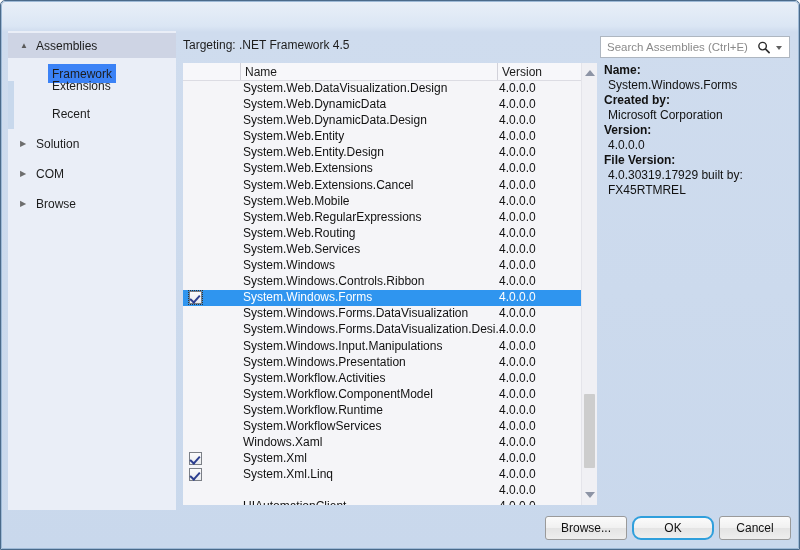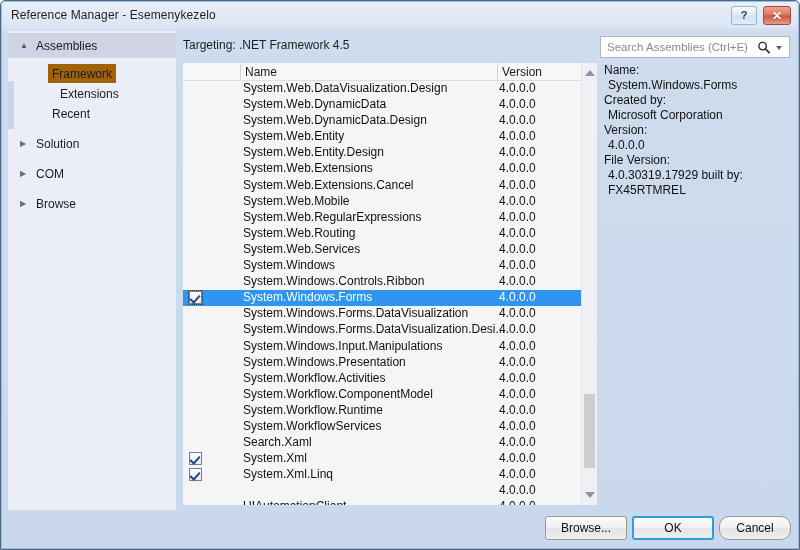--- a/index.html
+++ b/index.html
@@ -139,21 +139,21 @@
     left: 40px;
     height: 19px;
     display: flex;
     align-items: center;
     font-size: 12px;
     color: #1c1c1c;
     padding: 0 4px;
     box-sizing: border-box;
   }
   .nav-child.active {
-    background: #a16207;
+    background: #3b82f6;
   }
 
   
   .main {
     position: absolute;
     left: 172px;
     top: 0;
     width: 618px;
     height: 479px;
   }
@@ -349,21 +349,21 @@
   .details {
     position: absolute;
     left: 426px;
     top: 32px;
     width: 186px;
     height: 442px;
     font-size: 12px;
     color: #111111;
   }
   .d-label {
-    font-weight: normal;
+    font-weight: bold;
     line-height: 15px;
   }
   .d-value {
     line-height: 15px;
     padding-left: 4px;
   }
 
   
   .footer {
     position: absolute;
@@ -385,50 +385,45 @@
     display: flex;
     align-items: center;
     justify-content: center;
     cursor: default;
   }
   .btn-browse { left: 539px; width: 82px; }
   .btn-ok {
     left: 626px;
     width: 82px;
     border: 2px solid #2f9fdc;
-    border-radius: 3px;
-  }
-  .btn-cancel { left: 713px; width: 72px; border-radius: 10px; }
+    border-radius: 9px;
+  }
+  .btn-cancel { left: 713px; width: 72px; }
 </style>
 </head>
 <body>
 
 <div id="window">
   <div class="frame-outer"></div>
 
-  <div class="titlebar">
-    <div class="title-text">Reference Manager - Esemenykezelo</div>
-    <div class="tb-btn tb-help">?</div>
-    <div class="tb-btn tb-close">✕</div>
-  </div>
 
   <div class="content">
 
     <div class="nav">
       <div class="nav-scroll-hint"></div>
 
       <div class="nav-group sel" style="top:2px;">
         <span class="nav-arrow open">▲</span>
         <span class="nav-label">Assemblies</span>
       </div>
 
       <div class="nav-child active" style="top:33px;">
         <span>Framework</span>
       </div>
-      <div class="nav-child" style="top:53px;margin-left:8px;">
+      <div class="nav-child" style="top:45px;">
         <span>Extensions</span>
       </div>
       <div class="nav-child" style="top:73px;">
         <span>Recent</span>
       </div>
 
       <div class="nav-group" style="top:100px;">
         <span class="nav-arrow">▶</span>
         <span class="nav-label">Solution</span>
       </div>
@@ -615,21 +610,21 @@
               <div class="cb-cell">
                 <div class="cb" style="visibility: hidden;"></div>
               </div>
               <div class="nm">System.WorkflowServices</div>
               <div class="vr">4.0.0.0</div>
             </div>
             <div class="row">
               <div class="cb-cell">
                 <div class="cb" style="visibility: hidden;"></div>
               </div>
-              <div class="nm">Search.Xaml</div>
+              <div class="nm">Windows.Xaml</div>
               <div class="vr">4.0.0.0</div>
             </div>
             <div class="row">
               <div class="cb-cell">
                 <div class="cb checked"></div>
               </div>
               <div class="nm">System.Xml</div>
               <div class="vr">4.0.0.0</div>
             </div>
             <div class="row">

